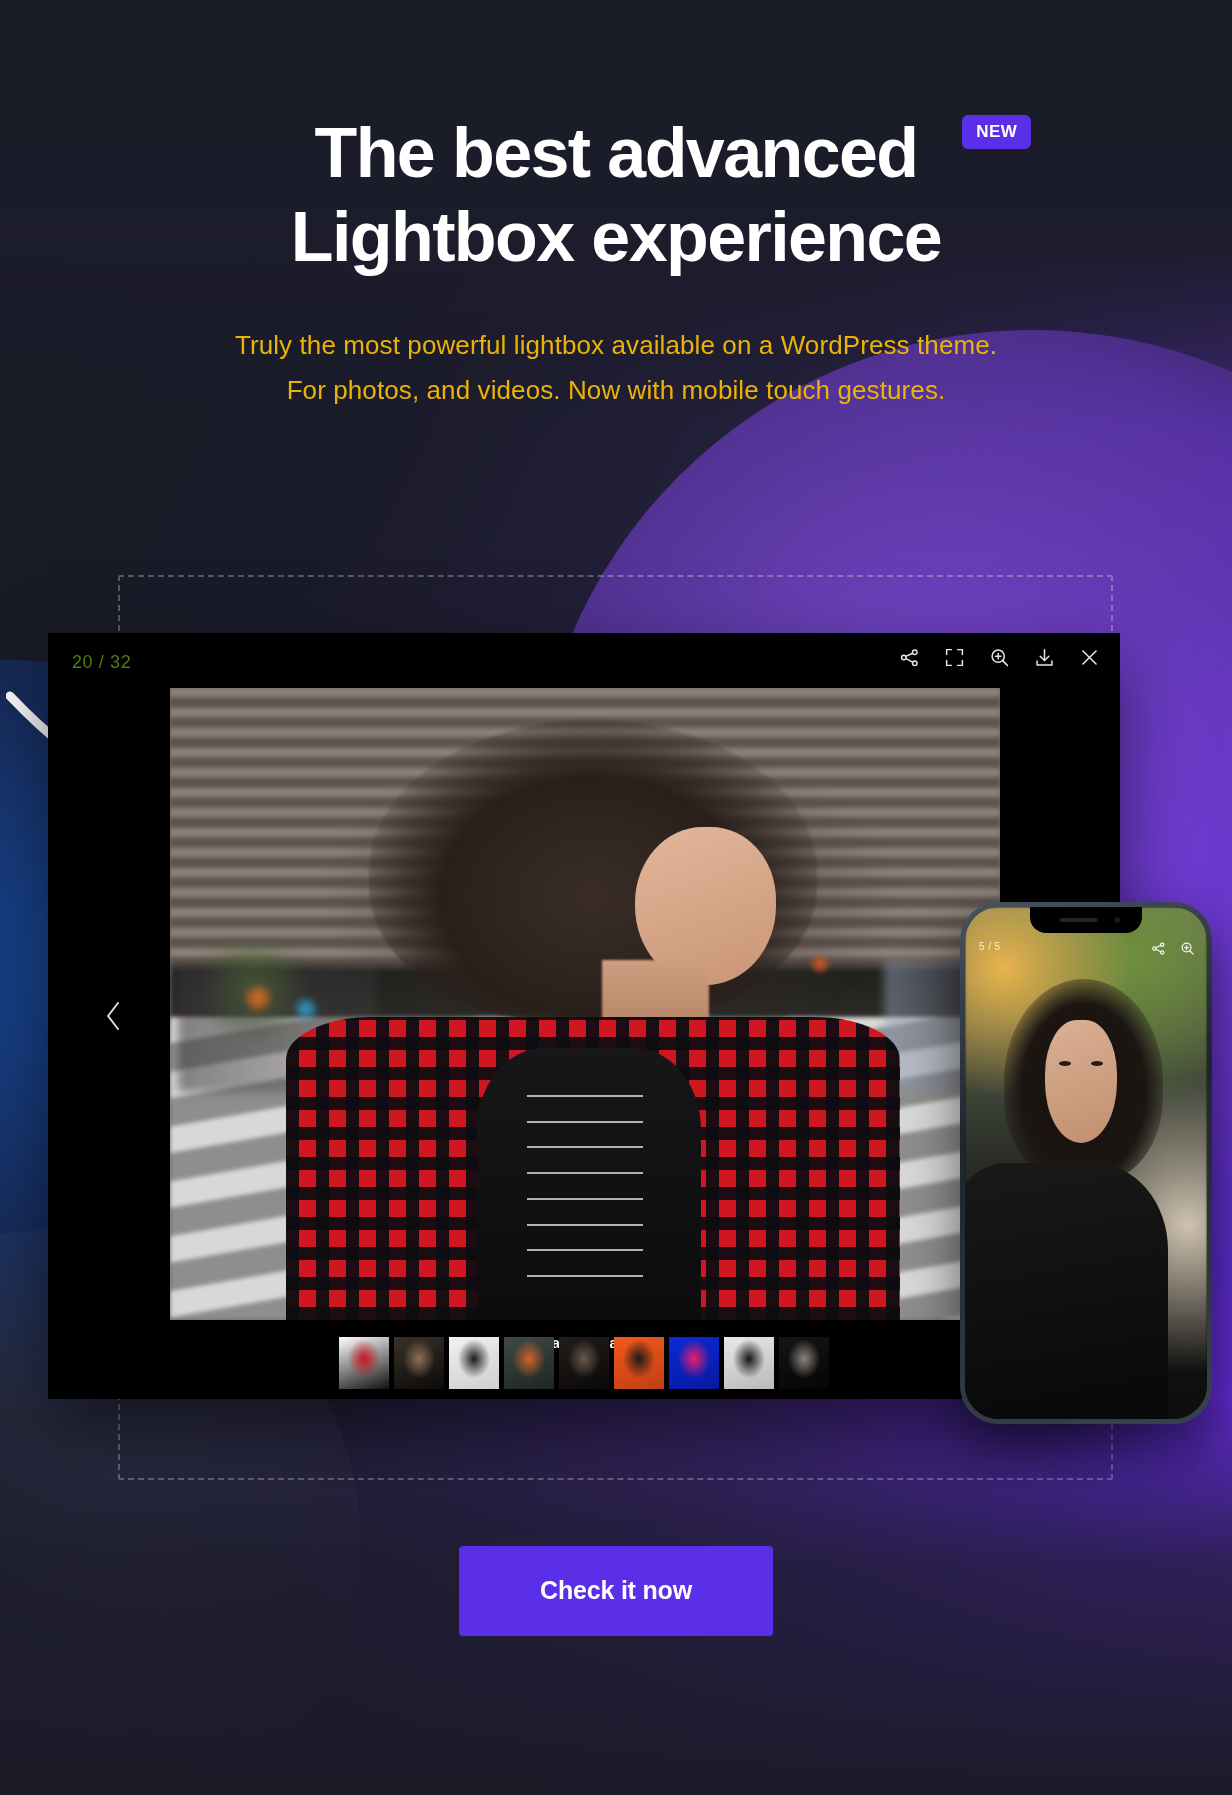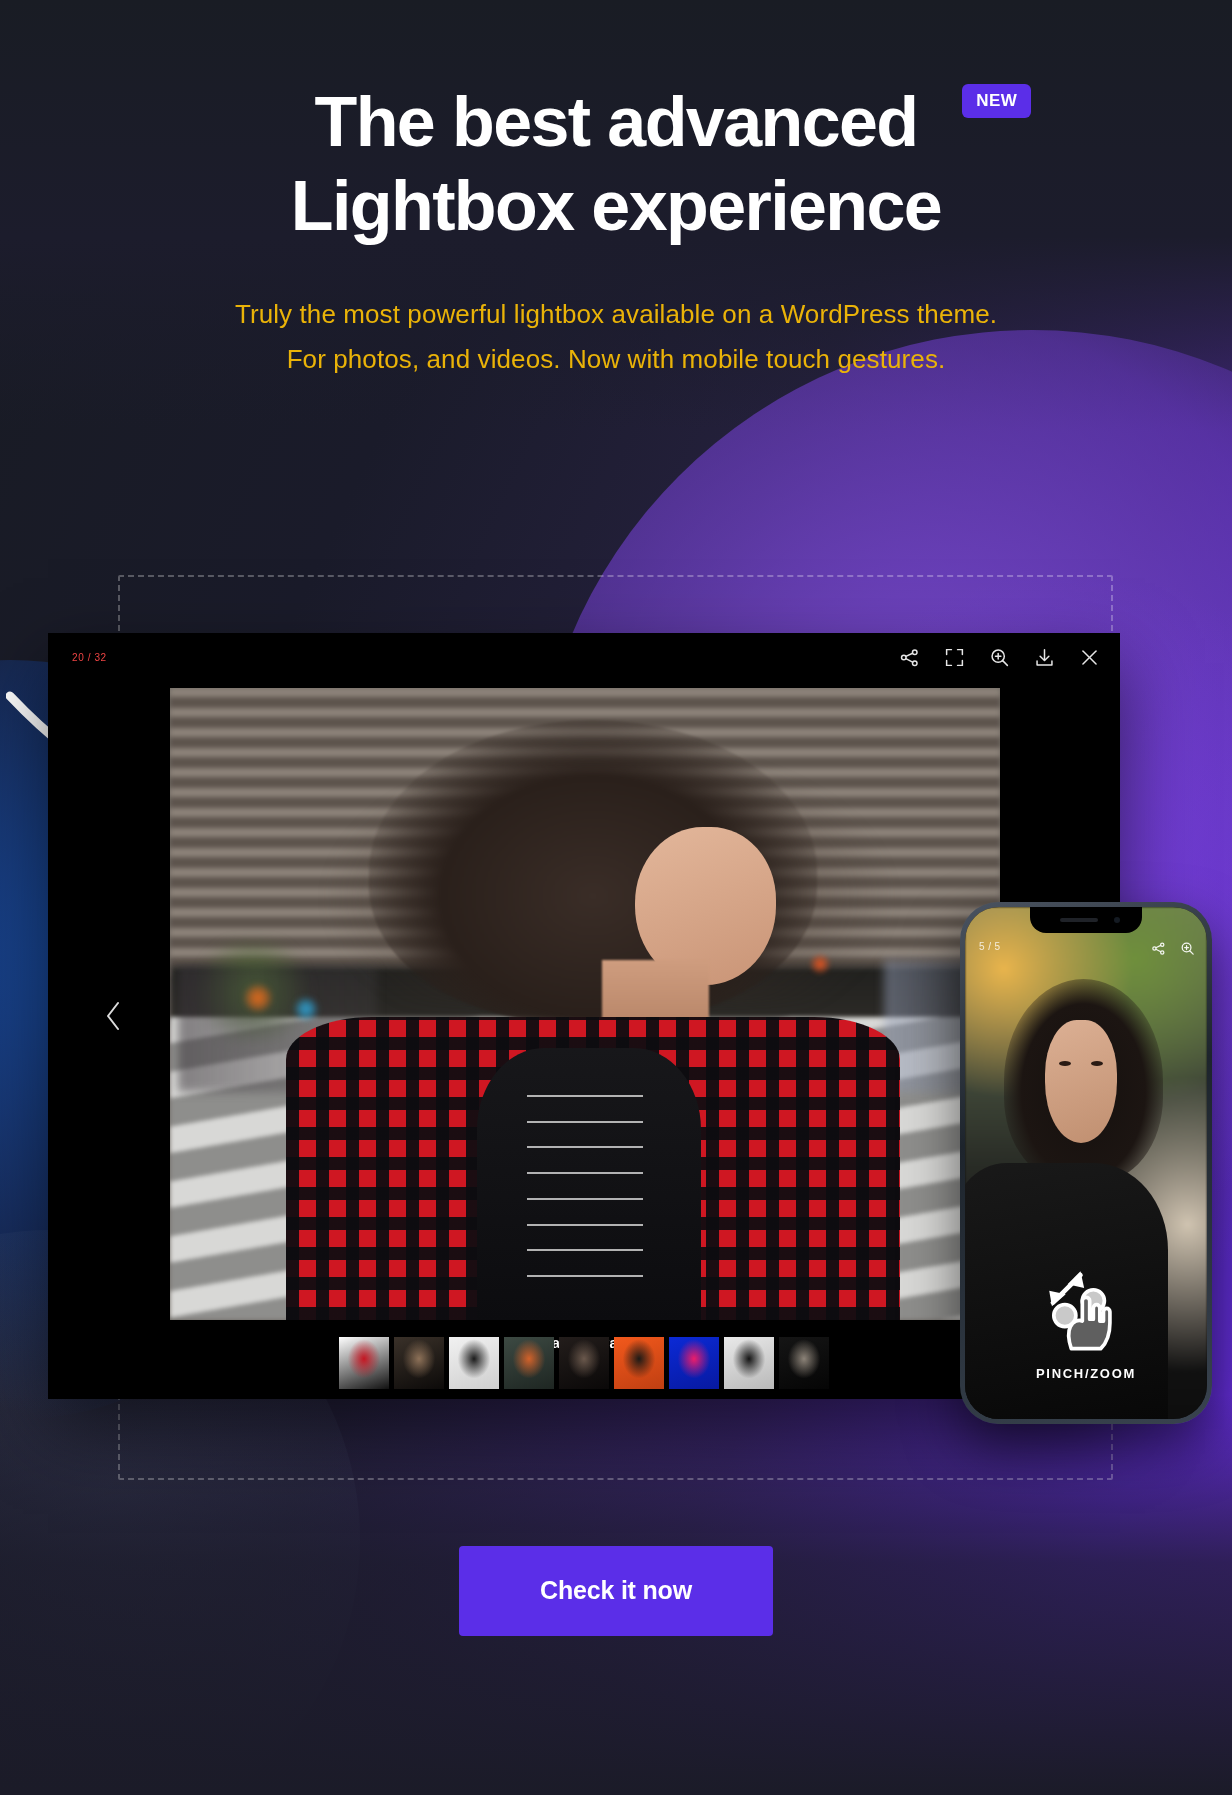--- a/index.html
+++ b/index.html
@@ -64,21 +64,21 @@
     width: 620px; height: 620px;
     border-radius: 50%;
     background: radial-gradient(circle at 60% 40%, rgba(120,140,170,.16) 0%, rgba(100,120,150,.07) 55%, rgba(90,110,140,0) 72%);
   }
   .bg-bottom-dark {
     position: absolute; left:0; right:0; bottom:0; height: 400px;
     background: linear-gradient(180deg, rgba(26,26,40,0) 0%, rgba(26,26,40,.72) 42%, #1b1b28 100%);
   }
 
   
-  .header { position: relative; text-align: center; padding-top: 80px; }
+  .header { position: relative; text-align: center; padding-top: 111px; }
 
   .title-wrap { position: relative; display: inline-block; }
 
   h1.headline {
     color: #ffffff;
     font-size: 70px;
     line-height: 1.2;
     font-weight: 700;
     letter-spacing: -1.6px;
     white-space: pre-line;
@@ -119,21 +119,21 @@
   .lightbox {
     position: absolute;
     left: 48px; top: 633px;
     width: 1072px; height: 766px;
     background: #000;
     box-shadow: 0 30px 70px rgba(0,0,0,.55);
     overflow: hidden;
   }
   .lb-counter {
     position: absolute; left: 24px; top: 19px;
-    color: #ef4444; font-size: 10px; letter-spacing: .6px;
+    color: #4d7c0f; font-size: 18px; letter-spacing: .6px;
   }
   .lb-tools {
     position: absolute; right: 20px; top: 14px;
     display: flex; gap: 24px; align-items: center;
   }
   .lb-tools .ico { width: 21px; height: 21px; display:block; cursor:pointer; }
   .lb-tools .ico svg { width: 100%; height: 100%; display:block; }
 
   .lb-prev {
     position: absolute; left: 56px; top: 50%;
@@ -508,42 +508,20 @@
         <span class="ico">
           <svg viewBox="0 0 24 24" fill="none" stroke="#ffffff" stroke-width="2" stroke-linecap="round">
             <circle cx="10.5" cy="10.5" r="7"></circle>
               <line x1="15.6" y1="15.6" x2="21" y2="21"></line>
             <line x1="7.4" y1="10.5" x2="13.6" y2="10.5"></line>
               <line x1="10.5" y1="7.4" x2="10.5" y2="13.6"></line>
           </svg>
         </span>
       </div>
 
-      <div class="pinch-block">
-        <div class="pinch-icon">
-          <svg viewBox="0 0 100 100" xmlns="http://www.w3.org/2000/svg">
-
-            <g stroke="#ffffff" stroke-width="5" stroke-linecap="round" fill="none">
-              <line x1="14" y1="42" x2="44" y2="12"></line>
-            </g>
-            <polygon points="44,8 48,26 30,22" fill="#ffffff"></polygon>
-            <polygon points="13,46 10,29 28,33" fill="#ffffff"></polygon>
-
-            <circle cx="27" cy="56" r="12" fill="#c9c9c9" stroke="#ffffff" stroke-width="4"></circle>
-            <circle cx="58" cy="40" r="12" fill="#c9c9c9" stroke="#ffffff" stroke-width="4"></circle>
-
-            <path d="M34 92 C 30 80, 30 74, 33 68 C 36 62, 42 60, 46 62
-                     L 46 40 C 46 35, 54 35, 54 40 L 54 60
-                     L 58 60 L 58 48 C 58 43, 65 43, 65 48 L 65 62
-                     L 69 62 L 69 52 C 69 47, 76 47, 76 52 L 76 64
-                     C 76 78, 72 86, 66 92 Z" fill="#5f5f5f" stroke="#ffffff" stroke-width="4" stroke-linejoin="round"></path>
-          </svg>
-        </div>
-        <div class="pinch-label">PINCH/ZOOM</div>
-      </div>
     </div>
   </div>
 
   <div class="cta-wrap">
     <button class="cta">Check it now</button>
   </div>
 
 </div>
 
 </body></html>

